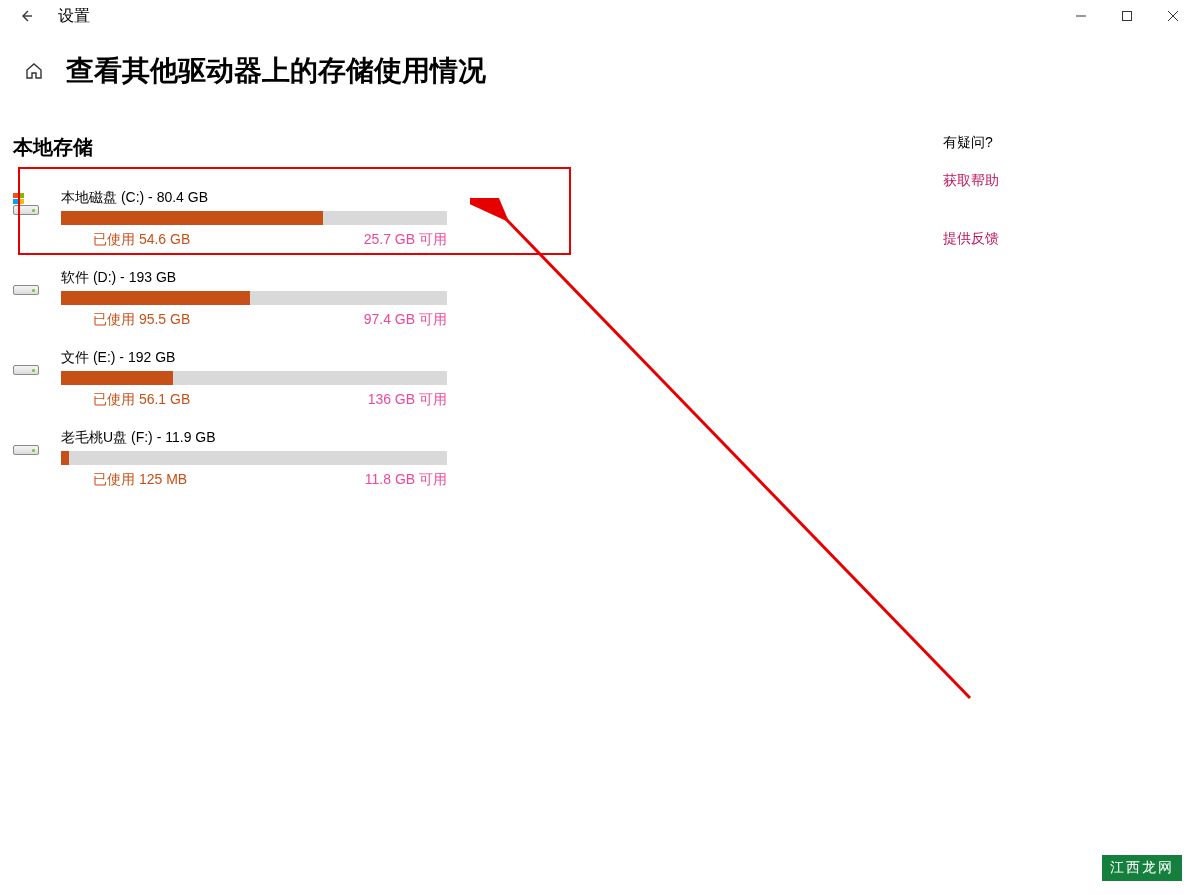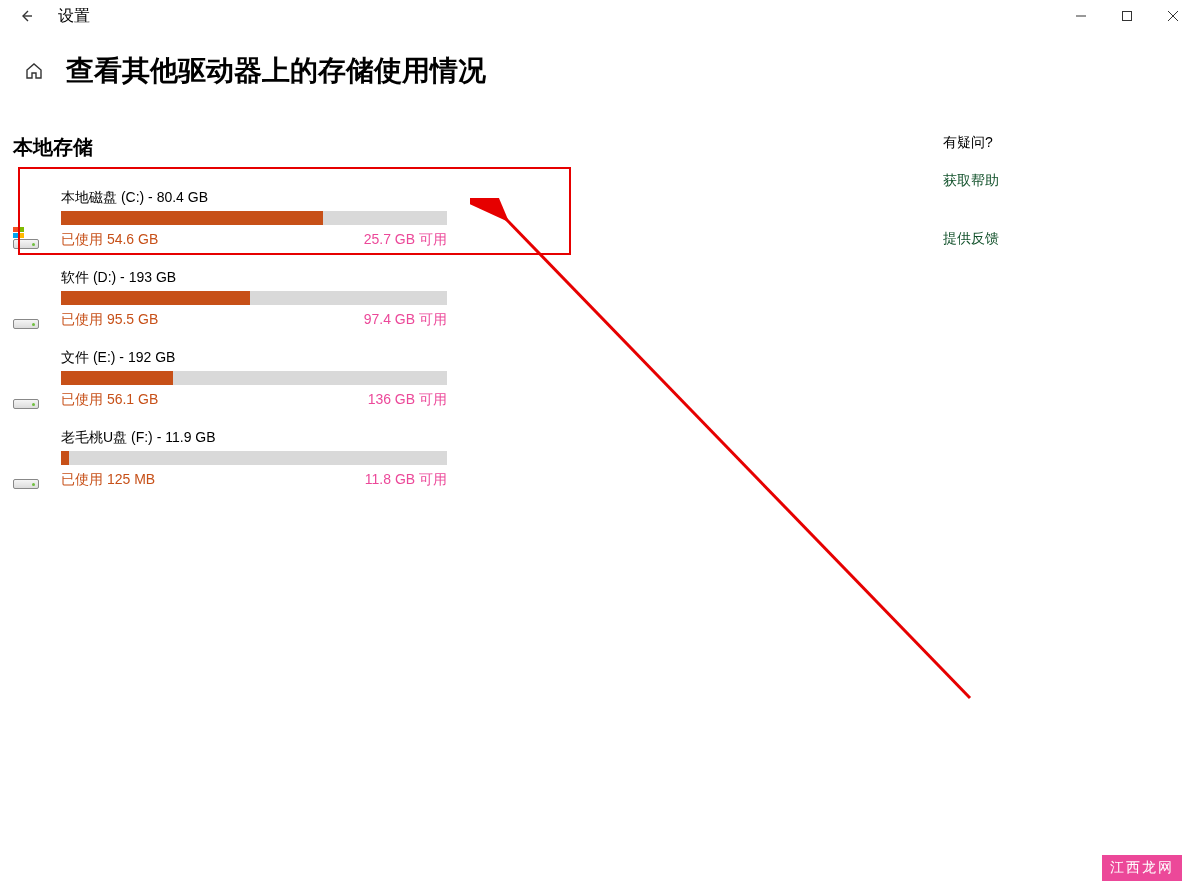--- a/index.html
+++ b/index.html
@@ -58,21 +58,21 @@
   .main {
     flex: 0 0 560px;
   }
   .section-title {
     font-size: 20px;
     font-weight: 600;
     margin: 30px 0 18px 0;
   }
   .drive {
     display: flex;
-    align-items: flex-end;
+    align-items: flex-start;
     padding: 10px 0 10px 0;
     cursor: pointer;
   }
   .drive-icon-wrap {
     width: 36px;
     padding-top: 4px;
     margin-right: 12px;
   }
   .drive-icon {
     width: 28px; height: 22px;
@@ -109,47 +109,47 @@
   }
   .bar-fill {
     position: absolute; left:0; top:0; bottom:0;
     background: #c75018;
   }
   .drive-meta {
     display: flex;
     width: 386px;
     font-size: 14px;
   }
-  .used { color: #c75018; flex:1; }
+  .used { color: #c75018; flex:1;margin-left:32px; }
   .avail { color: #ec4899; }
   .highlight {
     border: 2px solid #e60000;
     position: absolute;
     pointer-events: none;
   }
   .sidebar {
     margin-left: auto;
     width: 240px;
     padding-top: 30px;
     font-size: 14px;
   }
   .sidebar .q { font-size: 14px; margin-bottom: 20px; color:#000;}
-  .sidebar .link { color: #14532d; margin-bottom: 40px; cursor:pointer; }
+  .sidebar .link { color: #be185d; margin-bottom: 40px; cursor:pointer; }
   .sidebar .h2 { font-size: 14px; margin-bottom: 10px; }
   .arrow-svg {
     position: absolute;
     left: 470px;
     top: 198px;
     pointer-events: none;
   }
   .watermark {
     position: absolute;
     right: 14px;
     bottom: 14px;
-    background: #ec4899;
+    background: #15803d;
     color: #fff;
     font-size: 14px;
     letter-spacing: 2px;
     padding: 4px 8px;
   }
 </style>
 </head>
 <body>
 
 <div class="titlebar">

